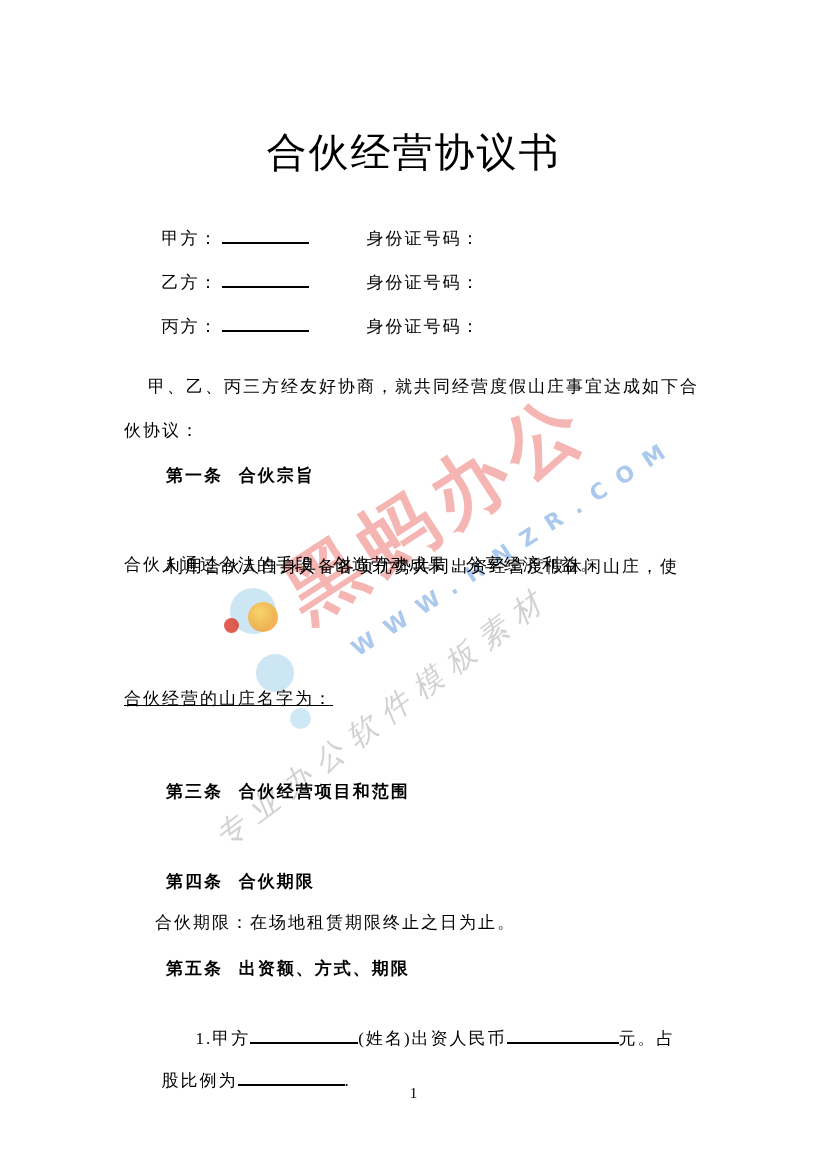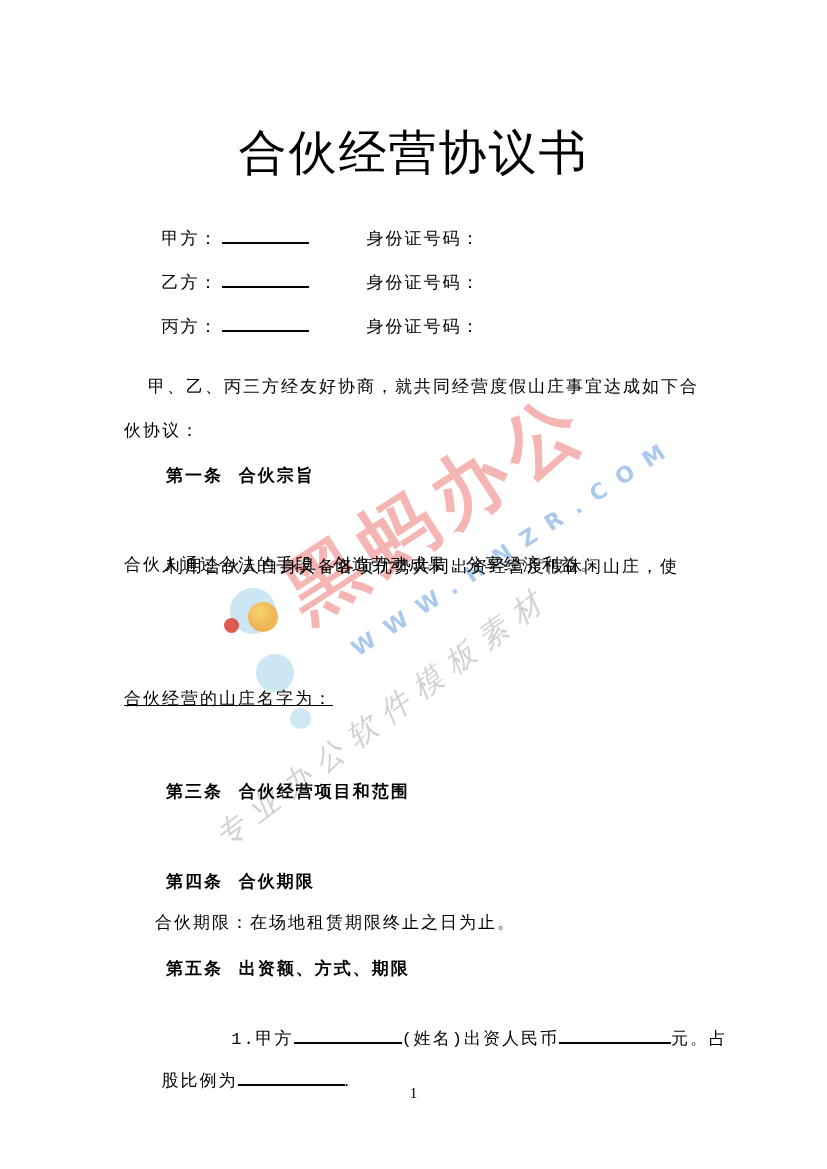--- a/index.html
+++ b/index.html
@@ -50,21 +50,21 @@
   .wm-dot.cyan-c{left:110px;top:288px;width:21px;height:21px;background:rgba(96,178,222,0.30);}
   
   .content{position:absolute;inset:0;z-index:1;}
   .line{
     position:absolute;
     font-size:17px;line-height:24px;
     letter-spacing:2px;white-space:pre;
   }
   .doc-title{
     position:absolute;left:0;top:130px;width:100%;
-    text-align:center;font-size:48px;line-height:46px;
+    text-align:center;font-size:40px;line-height:46px;
     letter-spacing:2px;font-weight:normal;
   }
   .heading{font-weight:bold;font-family:"DejaVu Sans","Liberation Sans",sans-serif;}
   .blank{
     display:inline-block;
     border-bottom:2px solid #000;
     height:1.05em;vertical-align:baseline;
   }
   .blank.party{width:87px;margin-left:3px;}
   .gap{display:inline-block;width:80px;}
@@ -115,21 +115,21 @@
     <div class="line" style="left:124px;top:553px;">合伙人通过合法的手段，创造劳动成果，分享经济利益。</div>
 
     <div class="line" style="left:124px;top:687px;text-decoration:underline;">合伙经营的山庄名字为：</div>
 
     <div class="line heading" style="left:166px;top:779px;">第三条  合伙经营项目和范围</div>
 
     <div class="line heading" style="left:166px;top:869px;">第四条  合伙期限</div>
     <div class="line" style="left:155px;top:911px;">合伙期限：在场地租赁期限终止之日为止。</div>
 
     <div class="line heading" style="left:166px;top:956px;">第五条  出资额、方式、期限</div>
-    <div class="line" style="left:158px;top:1000px;font-family:Liberation Mono, monospace;">
+    <div class="line" style="left:158px;top:1000px;">
       <span>1.甲方</span><span class="blank w108"></span><span>(姓名)出资人民币</span><span class="blank w112"></span><span>元。占</span>
     </div>
     <div class="line" style="left:124px;top:1042px;">
       <span>股比例为</span><span class="blank w107"></span><span>.</span>
     </div>
 
     <div class="page-number">1</div>
   </div>
 </div>
 

